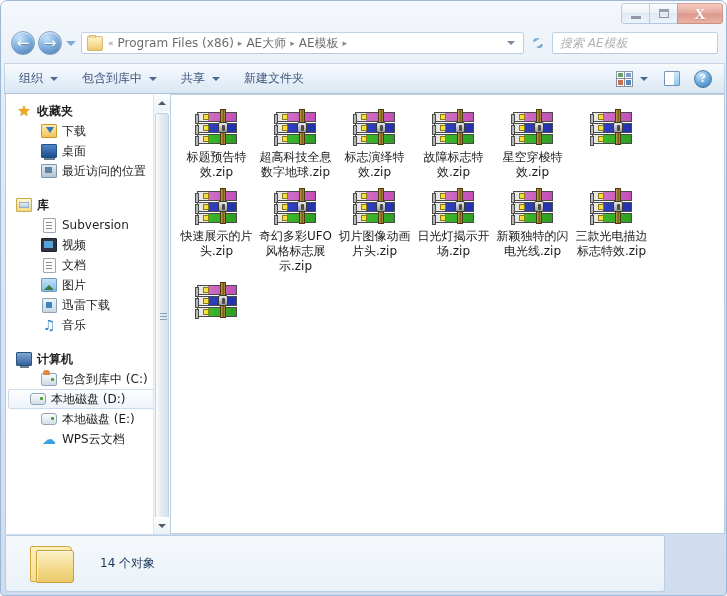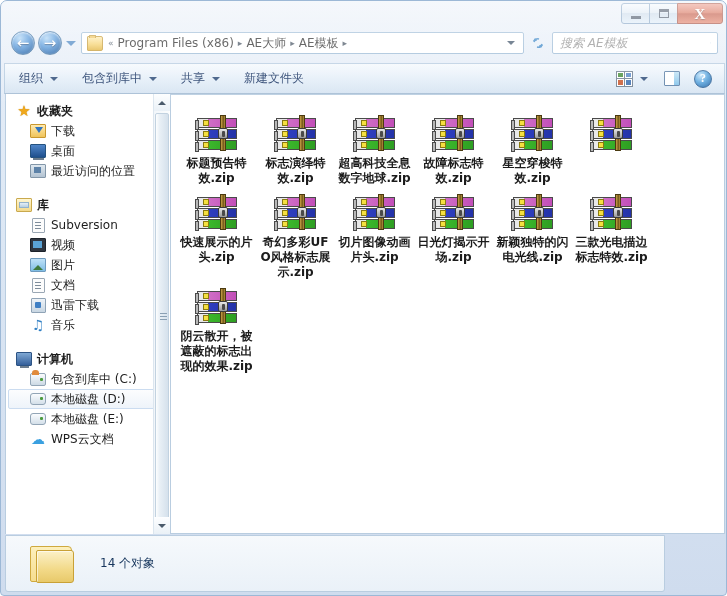--- a/index.html
+++ b/index.html
@@ -271,21 +271,21 @@
     display: flex;
     align-items: center;
     height: 20px;
     padding-left: 10px;
     font-size: 12px;
     color: #1d1d1d;
     white-space: nowrap;
     box-sizing: border-box;
   }
   .navrow.header { font-weight: bold; padding-left: 10px; }
-  .navrow.child  { padding-left: 24px; }
+  .navrow.child  { padding-left: 35px; }
   .navrow.sel {
     background: linear-gradient(to bottom, #fcfdfe 0%, #eef4fa 100%);
     border: 1px solid #cbdcf0;
     border-radius: 2px;
     margin: 0 4px 0 2px;
     padding-left: 21px;
   }
   .navicon {
     width: 16px; height: 16px;
     margin-right: 5px;
@@ -393,22 +393,21 @@
     background: #ffffff;
     border: 1px solid #b9cde0;
     border-left: none;
     box-sizing: border-box;
     overflow: hidden;
   }
   #filegrid {
     display: flex;
     flex-wrap: wrap;
     align-content: flex-start;
-    padding: 20px 2px 0 6px;
-    font-weight: bold;
+    padding: 14px 2px 0 6px;
   }
   .fileitem {
     width: 75px;
     margin: 0 2px 8px 2px;
     display: flex;
     flex-direction: column;
     align-items: center;
     text-align: center;
   }
   .filelabel {
@@ -648,29 +647,29 @@
           <span class="navlabel">Subversion</span>
         </div>
         <div class="navrow child">
           <span class="navicon">
               <span class="ic-video"></span>
             </span>
           <span class="navlabel">视频</span>
         </div>
         <div class="navrow child">
           <span class="navicon">
+              <span class="ic-doc"></span>
+            </span>
+          <span class="navlabel">文档</span>
+        </div>
+        <div class="navrow child">
+          <span class="navicon">
               <span class="ic-pic"></span>
             </span>
           <span class="navlabel">图片</span>
-        </div>
-        <div class="navrow child">
-          <span class="navicon">
-              <span class="ic-doc"></span>
-            </span>
-          <span class="navlabel">文档</span>
         </div>
         <div class="navrow child">
           <span class="navicon">
               <span class="ic-xunlei"></span>
             </span>
           <span class="navlabel">迅雷下载</span>
         </div>
         <div class="navrow child">
           <span class="navicon">
               <span class="ic-music">♫</span>
@@ -759,54 +758,54 @@
             <div class="shelf s3"></div>
           <div class="side e1"></div>
             <div class="side e2"></div>
             <div class="side e3"></div>
           <div class="tick t1"></div>
             <div class="tick t2"></div>
             <div class="tick t3"></div>
           <div class="zipper"></div>
             <div class="pull"></div>
         </div>
+        <div class="filelabel">超高科技全息数字地球.zip</div>
+      </div>
+
+      <div class="fileitem">
+        <div class="rar">
+          <div class="shelf s1"></div>
+            <div class="shelf s2"></div>
+            <div class="shelf s3"></div>
+          <div class="side e1"></div>
+            <div class="side e2"></div>
+            <div class="side e3"></div>
+          <div class="tick t1"></div>
+            <div class="tick t2"></div>
+            <div class="tick t3"></div>
+          <div class="zipper"></div>
+            <div class="pull"></div>
+        </div>
         <div class="filelabel">标志演绎特效.zip</div>
       </div>
 
       <div class="fileitem">
         <div class="rar">
           <div class="shelf s1"></div>
             <div class="shelf s2"></div>
             <div class="shelf s3"></div>
           <div class="side e1"></div>
             <div class="side e2"></div>
             <div class="side e3"></div>
           <div class="tick t1"></div>
             <div class="tick t2"></div>
             <div class="tick t3"></div>
           <div class="zipper"></div>
             <div class="pull"></div>
         </div>
-        <div class="filelabel">超高科技全息数字地球.zip</div>
-      </div>
-
-      <div class="fileitem">
-        <div class="rar">
-          <div class="shelf s1"></div>
-            <div class="shelf s2"></div>
-            <div class="shelf s3"></div>
-          <div class="side e1"></div>
-            <div class="side e2"></div>
-            <div class="side e3"></div>
-          <div class="tick t1"></div>
-            <div class="tick t2"></div>
-            <div class="tick t3"></div>
-          <div class="zipper"></div>
-            <div class="pull"></div>
-        </div>
         <div class="filelabel">故障标志特效.zip</div>
       </div>
 
       <div class="fileitem">
         <div class="rar">
           <div class="shelf s1"></div>
             <div class="shelf s2"></div>
             <div class="shelf s3"></div>
           <div class="side e1"></div>
             <div class="side e2"></div>
@@ -946,21 +945,20 @@
             <div class="shelf s3"></div>
           <div class="side e1"></div>
             <div class="side e2"></div>
             <div class="side e3"></div>
           <div class="tick t1"></div>
             <div class="tick t2"></div>
             <div class="tick t3"></div>
           <div class="zipper"></div>
             <div class="pull"></div>
         </div>
-        <div class="filelabel">阴云散开，被遮蔽的标志出现的效果.zip</div>
       </div>
 
     </div>
   </div>
 
   <div id="statusbar">
     <div id="statusfolder">
       <div class="back"></div>
       <div class="front"></div>
     </div>

